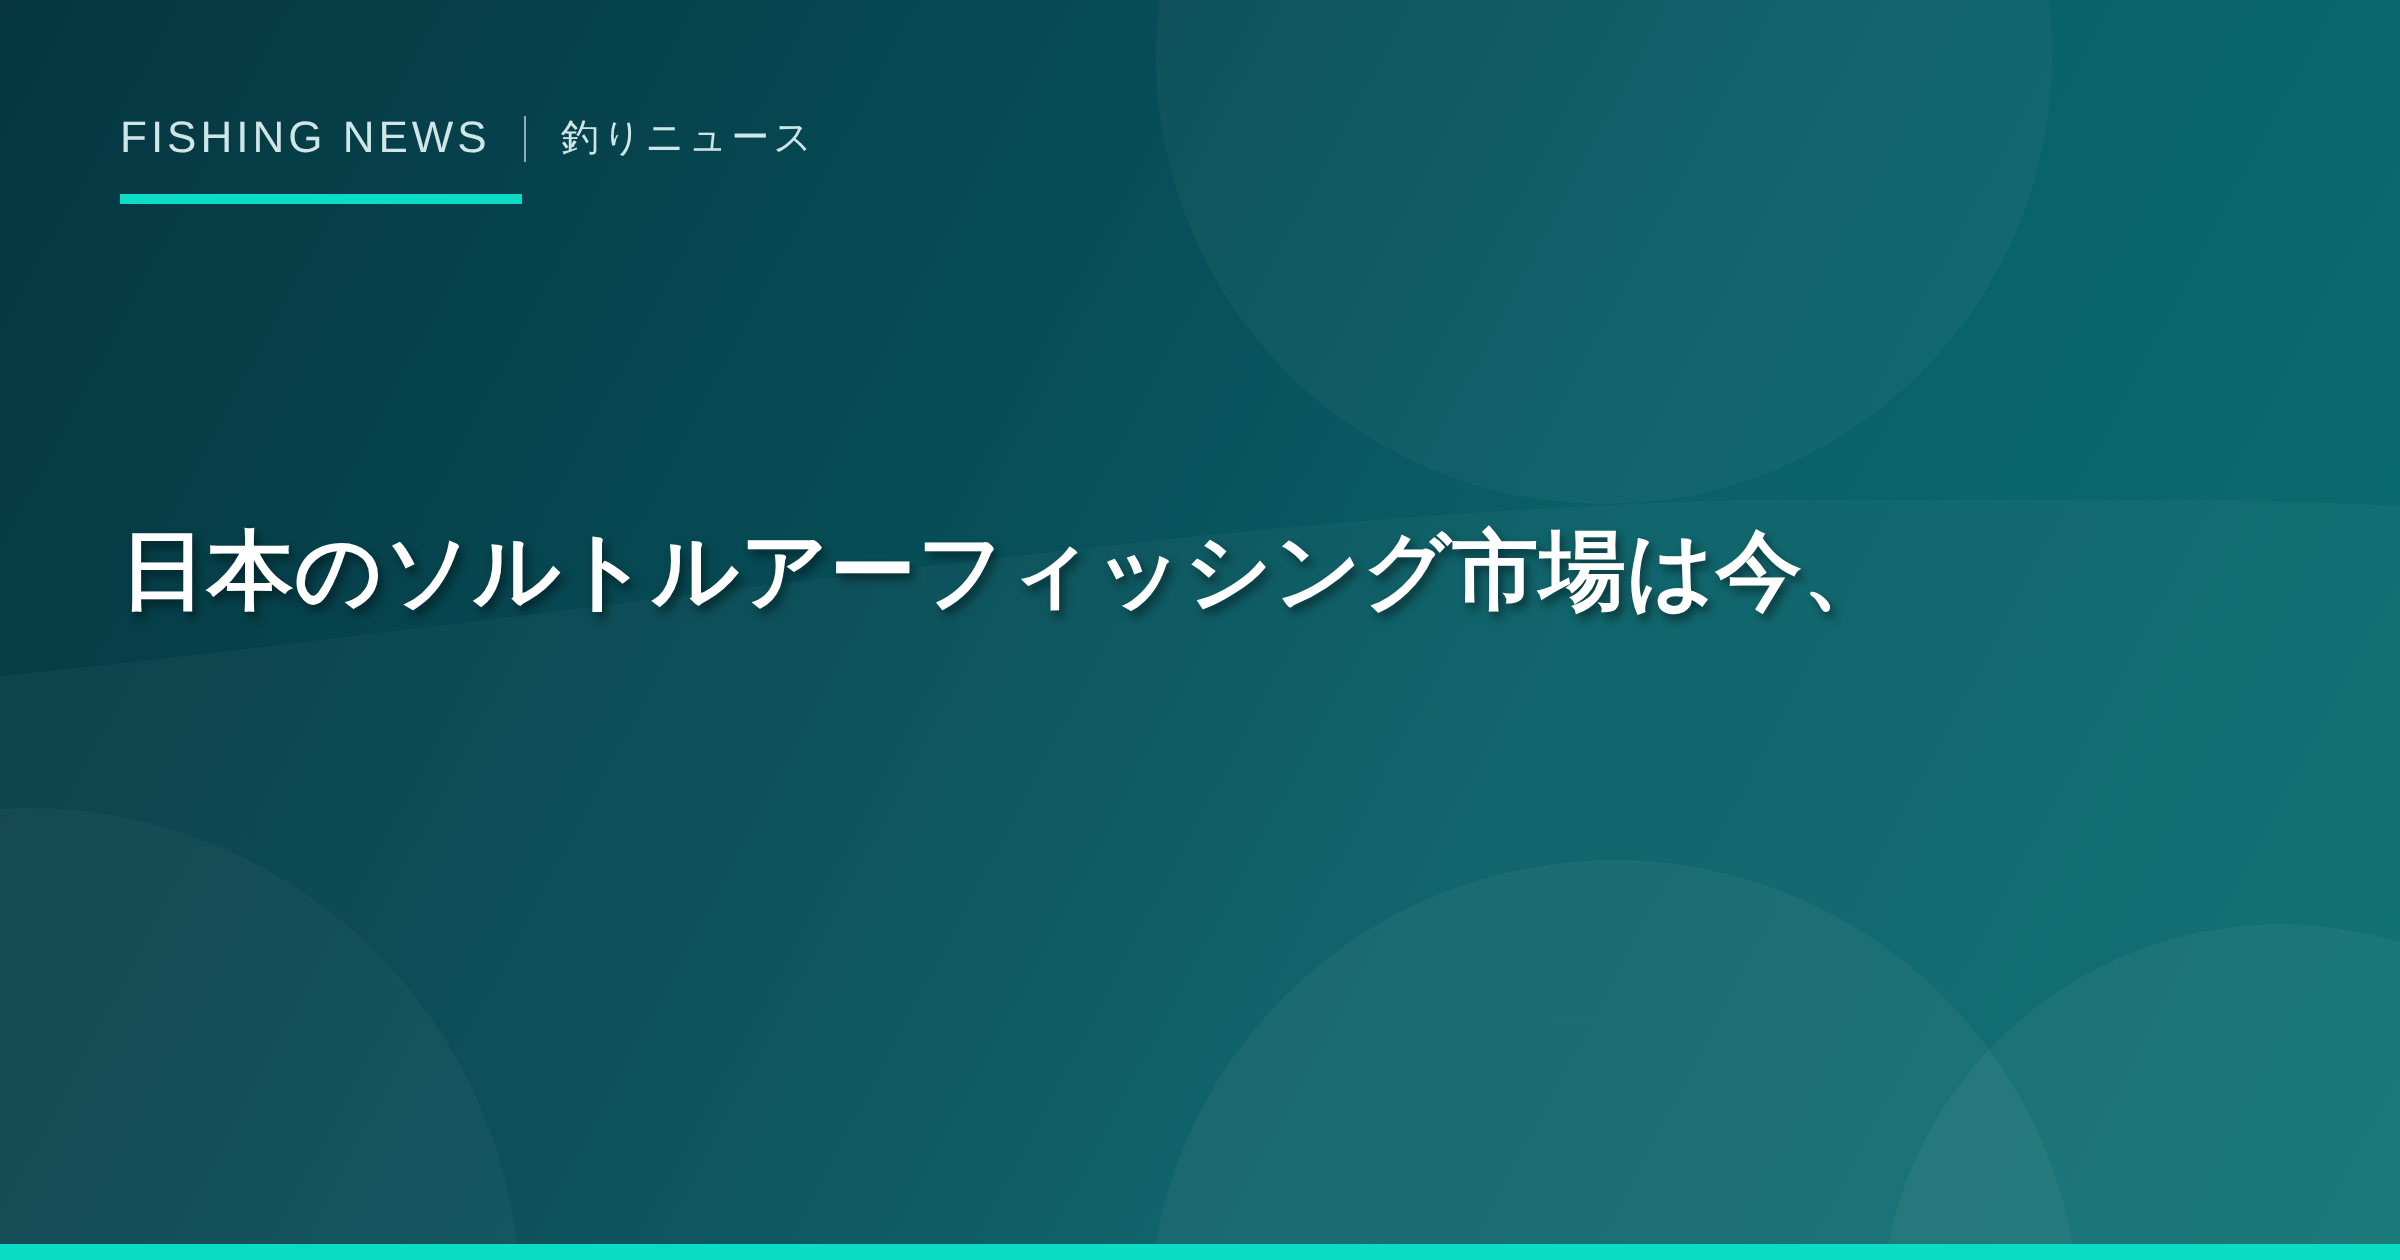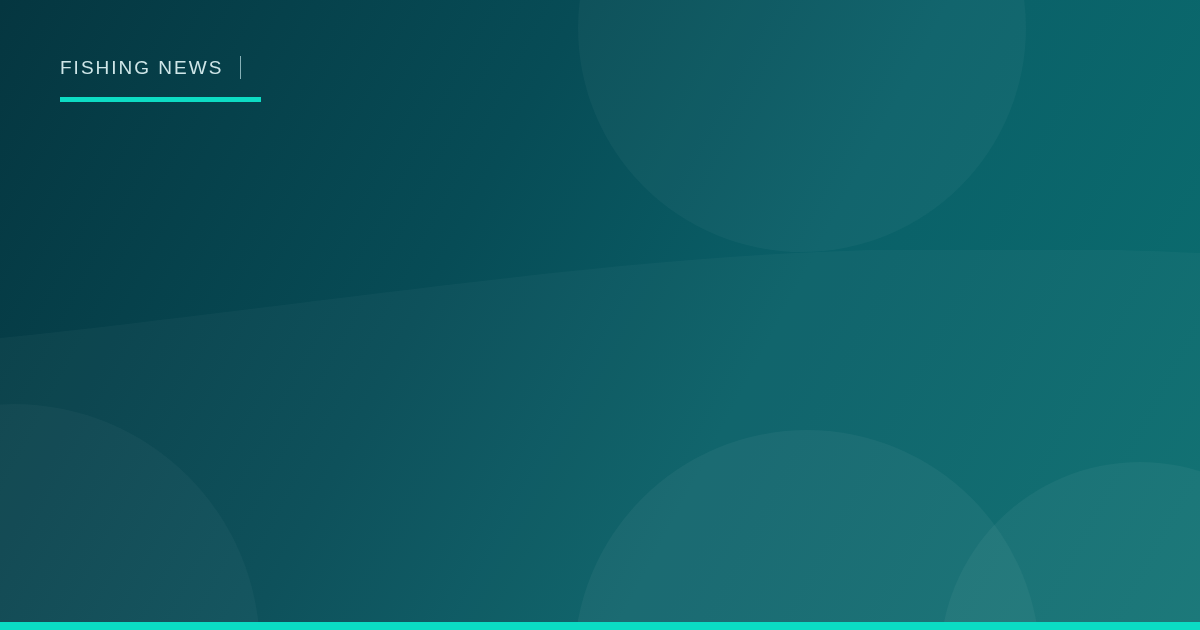--- a/index.html
+++ b/index.html
@@ -76,21 +76,21 @@
     position: absolute;
     left: 60px;
     top: 56px;
     display: flex;
     align-items: center;
     gap: 17px;
     white-space: nowrap;
   }
 
   .kicker-en {
-    font-size: 19px;
+    font-size: 22px;
     letter-spacing: 2.0px;
     font-weight: 400;
     color: #cfe6e8;
     text-align: right;
   }
 
   .kicker-sep {
     display: inline-block;
     width: 1px;
     height: 23px;
@@ -162,20 +162,22 @@
     </svg>
 
     <div class="blob blob-bottom-left"></div>
     <div class="blob blob-bottom-mid"></div>
     <div class="blob blob-bottom-right"></div>
   </div>
 
   <div class="kicker">
     <span class="kicker-en">FISHING NEWS</span>
     <span class="kicker-sep"></span>
+    <span class="kicker-ja">釣りニュース</span>
   </div>
   <div class="kicker-underline"></div>
 
+  <h1 class="headline">日本のソルトルアーフィッシング市場は今、</h1>
 
 
   <div class="accent-bar"></div>
 
 </div>
 
 </body></html>

